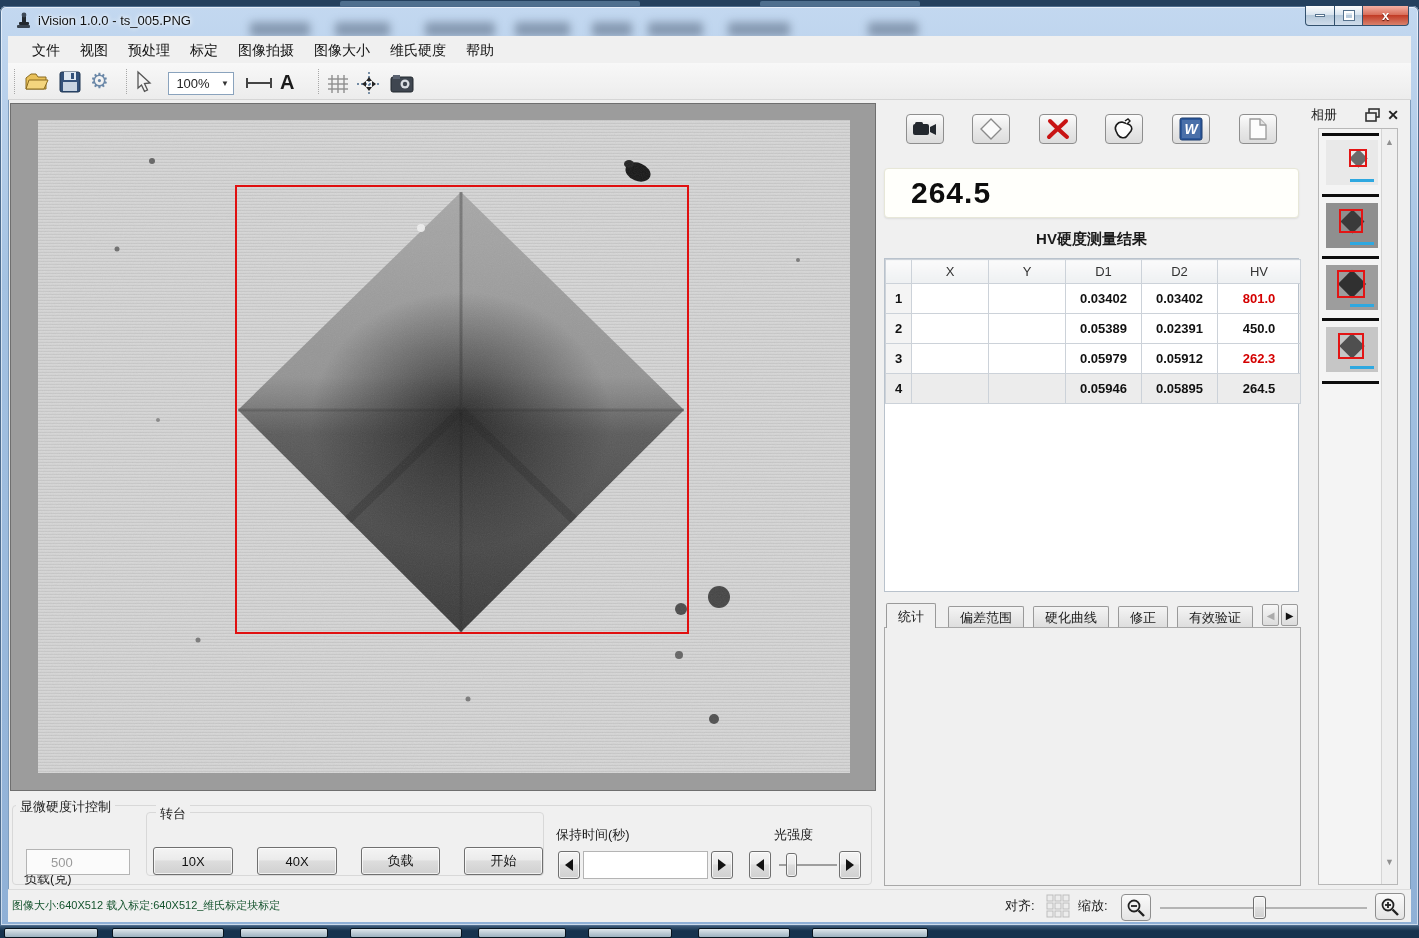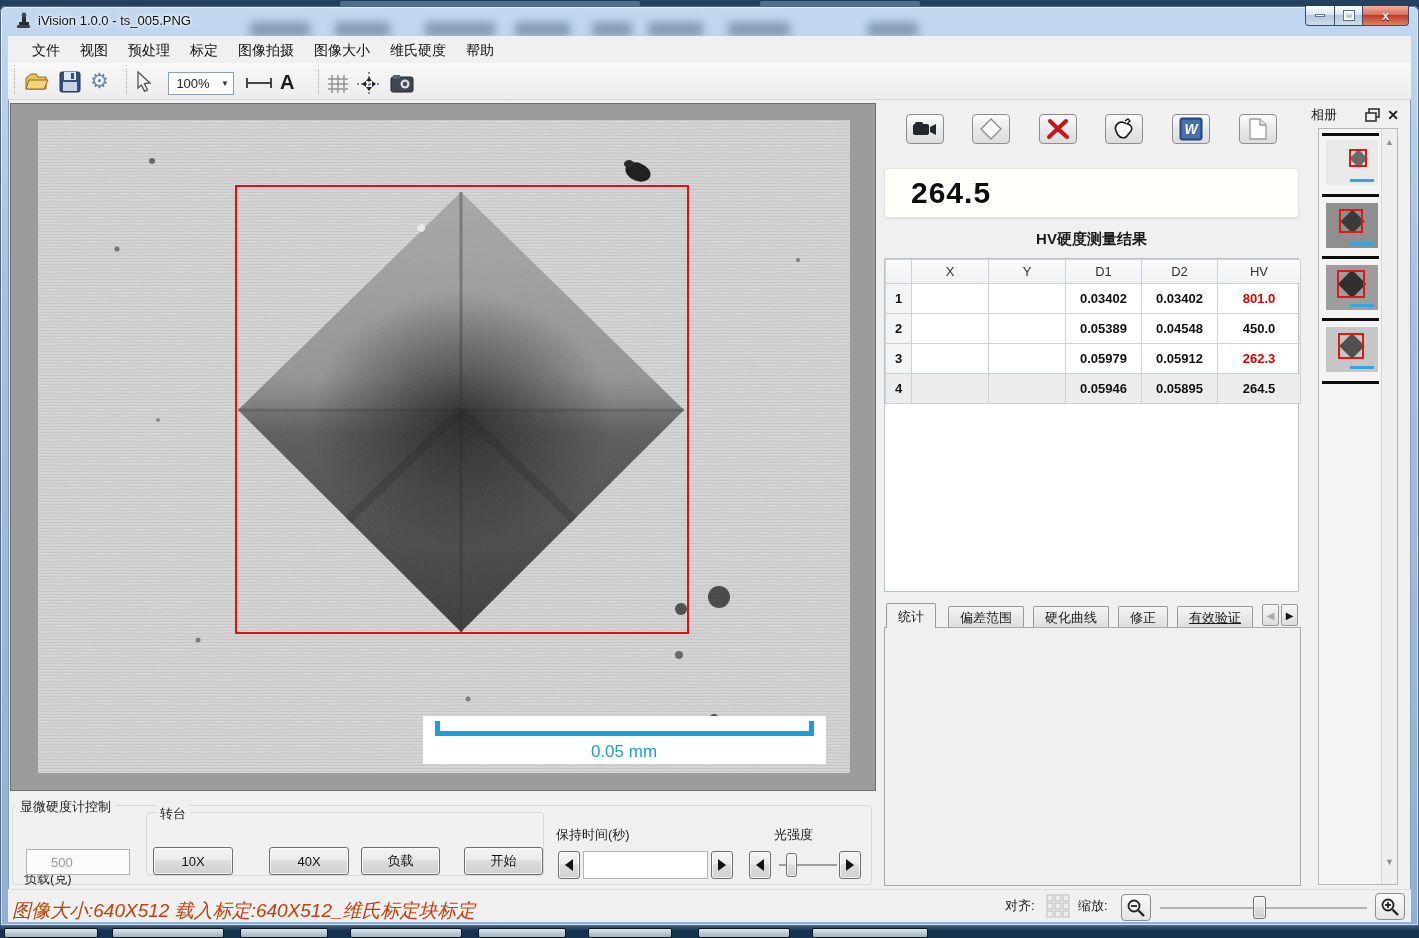--- a/index.html
+++ b/index.html
@@ -94,21 +94,21 @@
           display:flex; align-items:center; justify-content:center; box-shadow:inset 0 0 0 1px rgba(255,255,255,.7); }
   .ctl-label { position:absolute; font-size:13px; color:#1a1a1a; }
   .ctl-input { position:absolute; border:1px solid #b4b4b4; background:#fbfbfb; font-size:13px; color:#9a9a9a;
                padding-left:24px; font-family:"Liberation Sans",sans-serif; }
   .tri { width:0; height:0; display:inline-block; }
   .tri.left  { border-top:6px solid transparent; border-bottom:6px solid transparent; border-right:8px solid #111; }
   .tri.right { border-top:6px solid transparent; border-bottom:6px solid transparent; border-left:8px solid #111; }
 
   
   #statusbar { left:8px; top:889px; width:1403px; height:33px; background:#f0f0f0; border-top:1px solid #dcdcdc; }
-  #status-info { position:absolute; left:4px; top:8px; font-size:19px; color:#c2410c;font-style:italic; }
+  #status-info { position:absolute; left:4px; top:8px; font-size:11px; color:#14532d; }
   .sb-label { position:absolute; top:8px; font-size:13px; color:#1a1a1a; }
   .mag-btn { position:absolute; width:30px; height:27px; border:1px solid #8e8e8e; border-radius:4px;
              background:linear-gradient(#fafafa,#e4e4e4); display:flex; align-items:center; justify-content:center; }
   #zoom-groove { position:absolute; left:1160px; top:907px; width:207px; height:2px; background:#b4b4b4; }
   #zoom-thumb { position:absolute; left:1253px; top:896px; width:13px; height:23px; }
 
   
   #taskbar { left:0; top:926px; width:1419px; height:12px; background:linear-gradient(#3c5a78,#16324e 40%); }
   .tb-btn { position:absolute; top:2px; height:10px; border-radius:2px; border:1px solid #08141f;
             background:linear-gradient(#dde5ea,#9db2c0); }
@@ -277,28 +277,20 @@
       <circle cx="681" cy="477" r="11" fill="#2d2d2d" opacity="0.85"></circle>
       <circle cx="641" cy="535" r="4" fill="#4a4a4a" opacity="0.8"></circle>
       <circle cx="676" cy="599" r="5" fill="#3a3a3a" opacity="0.85"></circle>
       <circle cx="383" cy="108" r="4" fill="#efefef" opacity="0.9"></circle>
       <circle cx="430" cy="579" r="2.5" fill="#555" opacity="0.7"></circle>
       <circle cx="760" cy="140" r="2" fill="#555" opacity="0.7"></circle>
       <circle cx="120" cy="300" r="2" fill="#5a5a5a" opacity="0.6"></circle>
       <rect x="0" y="0" width="812" height="653" filter="url(#nz)" opacity="0.5"></rect>
       <rect x="198" y="66" width="452" height="447" fill="none" stroke="#e01010" stroke-width="2"></rect>
     </svg>
-    <div id="scalebar-box">
-      <svg width="403" height="48">
-        <rect x="12" y="15" width="379" height="5" fill="#1e9cd7"></rect>
-        <rect x="12" y="5" width="5" height="15" fill="#1e9cd7"></rect>
-        <rect x="386" y="5" width="5" height="15" fill="#1e9cd7"></rect>
-        <text x="201" y="41" text-anchor="middle" font-size="17" fill="#1e9cd7">0.05 mm</text>
-      </svg>
-    </div>
   </div>
 </div>
 
 <div class="rp-btn abs" style="left:906px;">
   <svg width="26" height="18">
     <rect x="1" y="4" width="16" height="11" rx="2" fill="#23282e"></rect>
     <rect x="3" y="2" width="8" height="4" rx="1.5" fill="#23282e"></rect>
     <path d="M18,7 L24,4 L24,15 L18,12 Z" fill="#23282e"></path>
   </svg>
 </div>
@@ -363,21 +355,21 @@
       <td></td>
       <td>0.03402</td>
       <td>0.03402</td>
       <td style="color: rgb(212, 0, 0);">801.0</td>
     </tr>
     <tr>
       <td class="idx">2</td>
       <td></td>
       <td></td>
       <td>0.05389</td>
-      <td>0.04548</td>
+      <td>0.02391</td>
       <td style="color: rgb(17, 17, 17);">450.0</td>
     </tr>
     <tr>
       <td class="idx">3</td>
       <td></td>
       <td></td>
       <td>0.05979</td>
       <td>0.05912</td>
       <td style="color: rgb(212, 0, 0);">262.3</td>
     </tr>
@@ -390,21 +382,21 @@
       <td style="color: rgb(17, 17, 17);">264.5</td>
     </tr>
   </tbody>
     </table>
 </div>
 
 <div class="tab active abs" style="left:886px;">统计</div>
 <div class="tab abs" style="left:948px;">偏差范围</div>
 <div class="tab abs" style="left:1033px;">硬化曲线</div>
 <div class="tab abs" style="left:1118px;">修正</div>
-<div class="tab abs" style="left:1177px;text-decoration:underline;">有效验证</div>
+<div class="tab abs" style="left:1177px;">有效验证</div>
 <div class="tabscroll abs" style="left:1262px;color:#aaa;">◀</div>
 <div class="tabscroll abs" style="left:1281px;color:#111;">▶</div>
 <div id="tabpanel" class="abs"></div>
 
 <div class="stat-label abs" style="left:884px;top:664px;width:72px;">总数</div>
 <input class="stat-input abs" style="left: 962px; top: 664px;" readonly="" value="4">
 <div class="stat-label abs" style="left:1076px;top:664px;width:76px;">平均值</div>
 <input class="stat-input abs" style="left: 1158px; top: 664px;" readonly="" value="444.4">
 
 <div class="stat-label abs" style="left:884px;top:719px;width:72px;">最小值</div>
@@ -466,21 +458,21 @@
 
 <div class="groupbox abs" style="left:12px;top:805px;width:860px;height:80px;"></div>
 <div class="grouplabel abs" style="left:16px;top:798px;">显微硬度计控制</div>
 
 <div class="ctl-label abs" style="left:24px;top:822px;margin-top:48px;">负载(克)</div>
 <input class="ctl-input abs" style="left: 26px; top: 849px; width: 104px; height: 26px;" readonly="" value="500">
 
 <div class="groupbox abs" style="left:146px;top:812px;width:398px;height:64px;"></div>
 <div class="grouplabel abs" style="left:156px;top:805px;">转台</div>
 <div class="btn7" style="left:153px;top:847px;width:80px;height:28px;">10X</div>
-<div class="btn7" style="left:257px;top:847px;width:80px;height:28px;margin-left:12px;">40X</div>
+<div class="btn7" style="left:257px;top:847px;width:80px;height:28px;">40X</div>
 <div class="btn7" style="left:361px;top:847px;width:79px;height:28px;">负载</div>
 <div class="btn7" style="left:464px;top:847px;width:79px;height:28px;">开始</div>
 
 <div class="ctl-label abs" style="left:556px;top:826px;">保持时间(秒)</div>
 <div class="btn7" style="left:558px;top:851px;width:22px;height:28px;">
     <span class="tri left"></span>
   </div>
 <input class="ctl-input abs" style="left: 583px; top: 851px; width: 125px; height: 28px; background: rgb(255, 255, 255);" value="">
 <div class="btn7" style="left:711px;top:851px;width:22px;height:28px;">
     <span class="tri right"></span>

